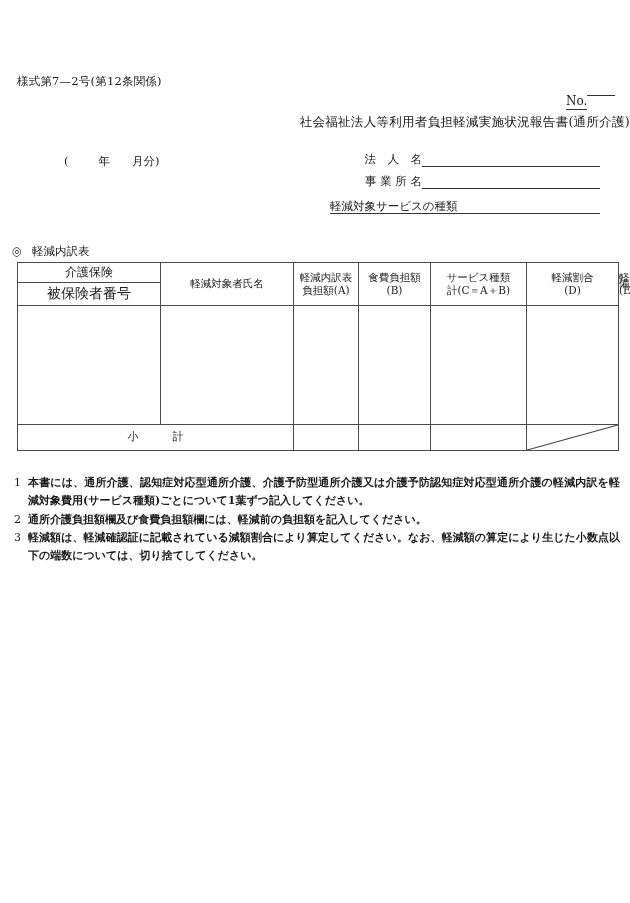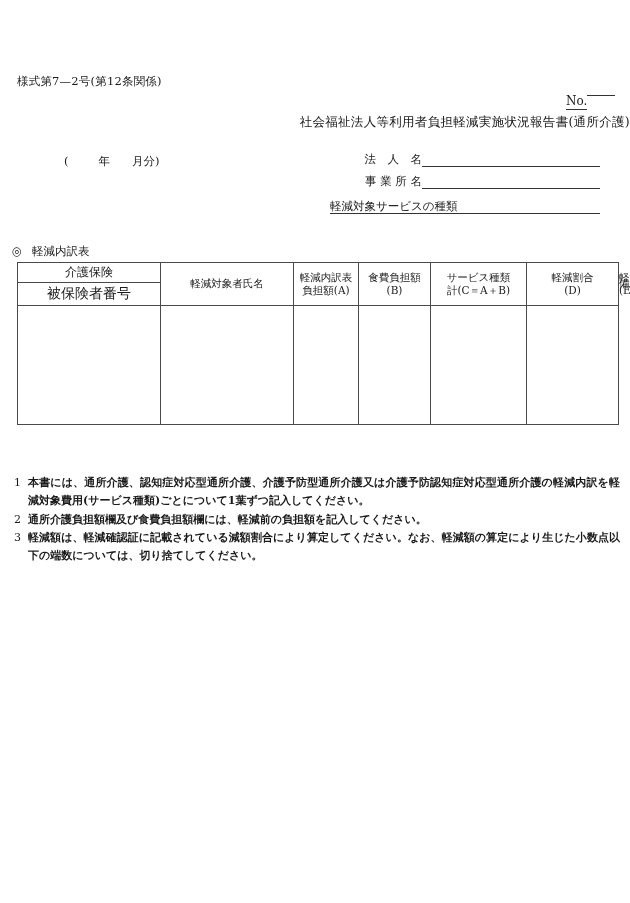--- a/index.html
+++ b/index.html
@@ -293,20 +293,39 @@
         <td colspan="2"></td>
         <td colspan="2"></td>
         <td></td>
         <td></td>
         <td></td>
         <td></td>
         <td></td>
         <td></td>
       </tr>
 
+      <tr class="sum-row">
+        <td colspan="4" class="sum-label">
+          <span>小</span><span class="wide-gap"></span><span>計</span>
+        </td>
+        <td></td>
+        <td></td>
+        <td></td>
+        <td class="diag">
+          <svg class="diag-svg" viewBox="0 0 100 100" preserveAspectRatio="none">
+            <line x1="0" y1="100" x2="100" y2="0" stroke="#4a4a4a" stroke-width="1.2" vector-effect="non-scaling-stroke"></line>
+          </svg>
+        </td>
+        <td></td>
+        <td class="diag">
+          <svg class="diag-svg" viewBox="0 0 100 100" preserveAspectRatio="none">
+            <line x1="0" y1="100" x2="100" y2="0" stroke="#4a4a4a" stroke-width="1.2" vector-effect="non-scaling-stroke"></line>
+          </svg>
+        </td>
+      </tr>
 
     </tbody>
       </table>
   </div>
 
   <div class="notes">
     <div class="note">
       <span class="num">1</span>
       <span class="txt">本書には、通所介護、認知症対応型通所介護、介護予防型通所介護又は介護予防認知症対応型通所介護の軽減内訳を軽減対象費用(サービス種類)ごとについて1葉ずつ記入してください。</span>
     </div>

